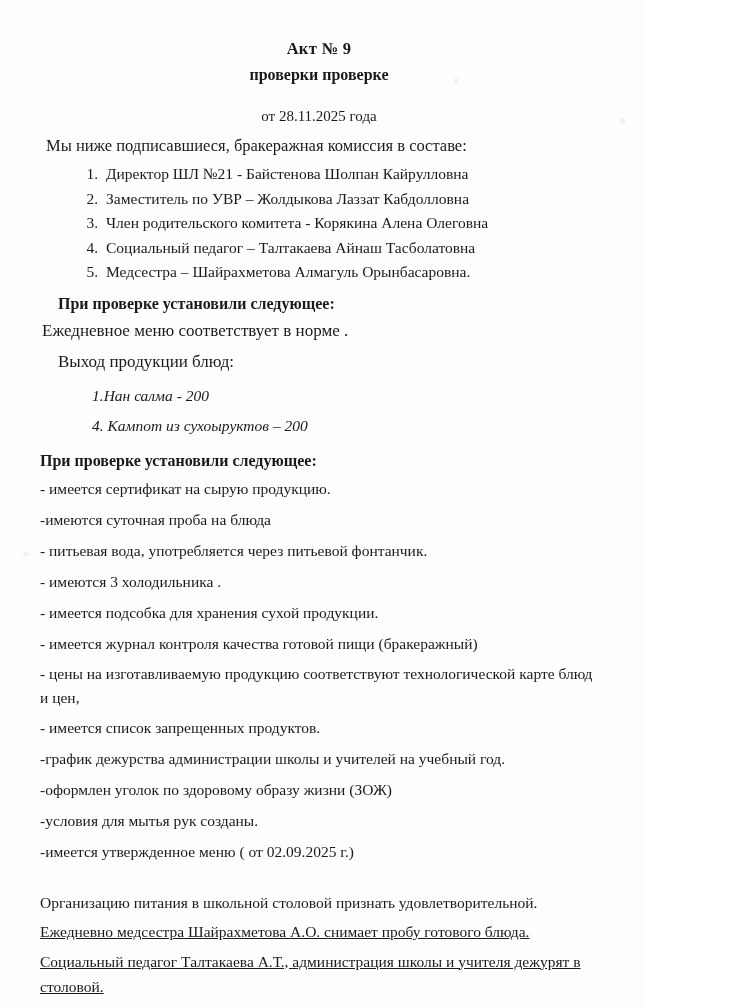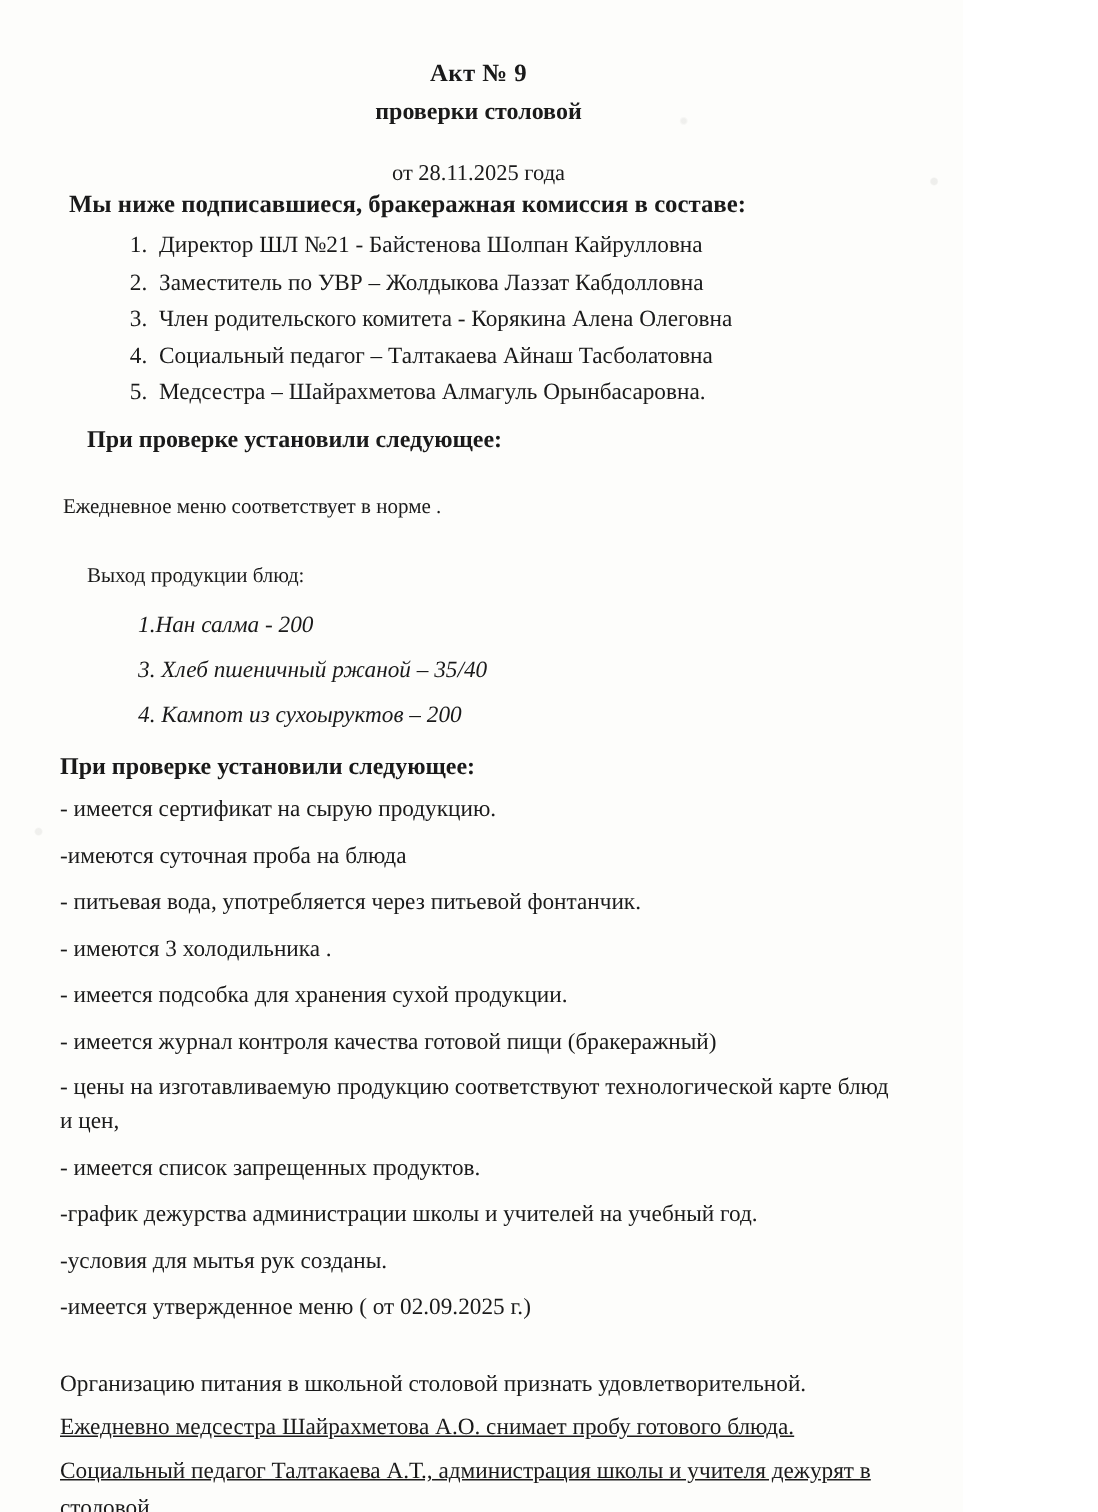--- a/index.html
+++ b/index.html
@@ -48,22 +48,23 @@
   .title-sub {
     font-weight: bold;
     font-size: 16px;
     margin-top: 4px;
   }
   .title-date {
     font-size: 15px;
     margin-top: 20px;
   }
   .lead {
-    font-weight: bold;
+    font-weight: normal;
     font-size: 16.5px;
+    margin-top: 10px;
     padding-left: 6px;
   }
   ol.members {
     margin: 6px 0 0 0;
     padding-left: 62px;
     font-size: 15.5px;
     line-height: 1.58;
   }
   ol.members li {
     padding-left: 4px;
@@ -71,23 +72,23 @@
   .section-head {
     font-weight: bold;
     font-size: 16px;
     margin-top: 10px;
     padding-left: 18px;
   }
   .section-head.flush {
     padding-left: 0;
   }
   .para {
-    font-size: 14px;
+    font-size: 17px;
     line-height: 1.55;
-    margin-top: 25px;
+    margin-top: 5px;
     padding-left: 2px;
   }
   .para.indent {
     padding-left: 18px;
   }
   .menu-list {
     margin: 6px 0 0 0;
     padding: 0;
     list-style: none;
     font-size: 15.5px;
@@ -124,21 +125,21 @@
 </head>
 <body>
 
 <div class="page">
   <div class="scan-noise"></div>
 
   <div class="doc">
 
     <div class="title-block">
       <div class="title-main">Акт  № 9</div>
-      <div class="title-sub">проверки столовой</div>
+      <div class="title-sub">проверки проверке</div>
       <div class="title-date">от  28.11.2025 года</div>
     </div>
 
     <div class="lead">Мы ниже подписавшиеся, бракеражная   комиссия в составе:</div>
 
     <ol class="members">
       <li>Директор  ШЛ №21 -  Байстенова Шолпан Кайрулловна</li>
       <li>Заместитель  по УВР – Жолдыкова Лаззат Кабдолловна</li>
       <li>Член  родительского  комитета -   Корякина Алена Олеговна</li>
       <li>Социальный педагог – Талтакаева Айнаш Тасболатовна</li>
@@ -146,36 +147,36 @@
     </ol>
 
     <div class="section-head">При проверке установили следующее:</div>
 
     <div class="para">Ежедневное меню соответствует в норме .</div>
 
     <div class="para indent">Выход продукции блюд:</div>
 
     <ul class="menu-list">
       <li>1.Нан салма  - 200</li>
-      <li>3. Хлеб пшеничный ржаной – 35/40</li>
       <li>4. Кампот из сухоыруктов – 200</li>
     </ul>
 
     <div class="section-head flush">При проверке установили следующее:</div>
 
     <div class="findings">
       <div class="line">- имеется сертификат на сырую продукцию.</div>
       <div class="line"> -имеются суточная проба на блюда</div>
       <div class="line">- питьевая вода, употребляется  через питьевой фонтанчик.</div>
       <div class="line">- имеются 3 холодильника .</div>
       <div class="line">- имеется подсобка для хранения сухой  продукции.</div>
       <div class="line">- имеется журнал контроля качества готовой пищи (бракеражный)</div>
       <div class="line wide">- цены на изготавливаемую  продукцию  соответствуют технологической карте    блюд и цен,</div>
       <div class="line">- имеется список запрещенных продуктов.</div>
       <div class="line">-график дежурства администрации школы и учителей  на учебный год.</div>
+      <div class="line">-оформлен уголок по здоровому образу жизни (ЗОЖ)</div>
       <div class="line">-условия для мытья рук созданы.</div>
       <div class="line">-имеется утвержденное меню ( от 02.09.2025 г.)</div>
     </div>
 
     <div class="closing">
       <div class="line">Организацию питания в школьной столовой признать удовлетворительной.</div>
       <div class="line tight"> Ежедневно медсестра  Шайрахметова А.О. снимает пробу  готового блюда.</div>
       <div class="line tight"> Социальный   педагог Талтакаева А.Т., администрация школы и учителя  дежурят в столовой.</div>
 
     </div>

